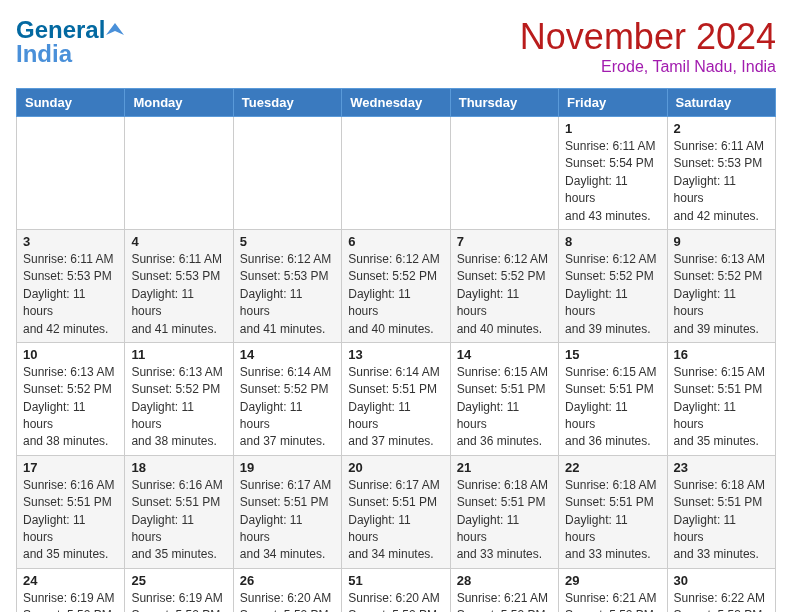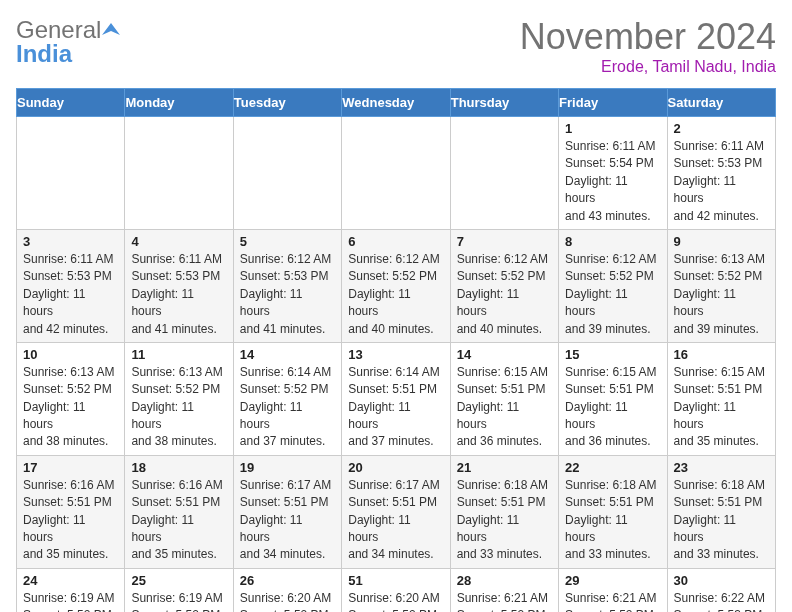--- a/index.html
+++ b/index.html
@@ -1,43 +1,43 @@
 <!DOCTYPE html>
 <html><head>
   <meta charset="utf-8">
   <style>
     * { box-sizing: border-box; margin: 0; padding: 0; }
     body { font-family: Arial, sans-serif; background: #fff; width: 792px; min-height: 612px; }
     .container { padding: 16px 16px 10px 16px; }
     .header { display: flex; justify-content: space-between; align-items: flex-start; margin-bottom: 12px; }
     .logo { display: flex; flex-direction: column; align-items: flex-start; }
     .title-block { text-align: right; }
-    .month-title { font-size: 36px; font-weight: normal; color: #737373; }
+    .month-title { font-size: 36px; font-weight: normal; color: #b91c1c; }
     .location { font-size: 16px; color: #a21caf; }
     table { width: 100%; border-collapse: collapse; }
-    thead tr th { background: #3a7abf; color: #fff; font-size: 13px; font-weight: bold; text-align: left; padding: 6px 0; border: 1px solid #5a9ad9; }
+    thead tr th { background: #3a7abf; color: #fff; font-size: 13px; font-weight: bold; text-align: left; padding: 6px 8px; border: 1px solid #5a9ad9; }
     tbody tr td { border: 1px solid #ccc; vertical-align: top; padding: 4px 6px; font-size: 10.5px; color: #333; background: #fff; min-width: 100px; min-height: 80px; height: 80px; }
     tbody tr:nth-child(even) td { background: #f5f5f5; }
     tbody tr td { background: #fff; }
     .day-num { font-size: 13px; font-weight: bold; color: #222; display: block; margin-bottom: 2px; }
     .day-info { font-size: 12px; color: #333; line-height: 1.45; }
     .empty { background: #fff; }
 
     
     .row-odd td { background: #fff; }
     .row-even td { background: #efefef; }
   </style>
 </head>
 <body>
 
 <div class="container">
   <div class="header">
     <div class="logo">
       <div style="display:flex;align-items:center;">
-        <span style="font-size:24px;font-weight:normal;color:#737373;">General</span>
+        <span style="font-size:24px;font-weight:bold;color:#0369a1;">General</span>
         <svg width="18" height="18" viewBox="0 0 18 18" style="margin:0 1px;">
           <polygon points="9,2 18,14 9,10 0,14" fill="#4a90d9"></polygon>
         </svg>
       </div>
       <span style="font-size:24px;font-weight:bold;color:#4a90d9;margin-top:-4px;">India</span>
     </div>
     <div class="title-block">
       <div class="month-title">November 2024</div>
       <div class="location">Erode, Tamil Nadu, India</div>
     </div>

